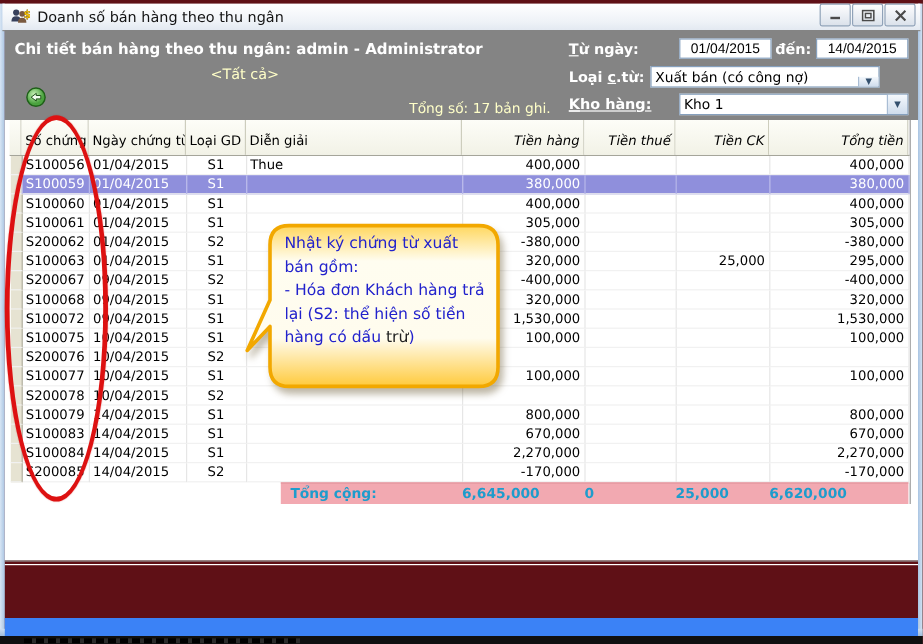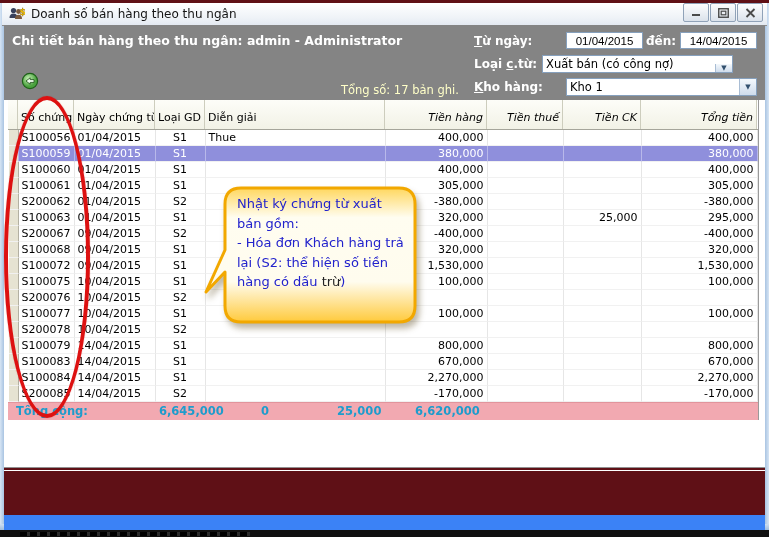--- a/index.html
+++ b/index.html
@@ -51,21 +51,21 @@
   .tcell{box-sizing:border-box;border-right:1px solid #e6e6e6;border-bottom:1px solid #f1f1f1;
     font-size:11px;line-height:15px;color:#000;white-space:nowrap;overflow:hidden;}
   .c-sel{background:#e6e3d2;border-right:1px solid #b3b0a2;}
   .c-left{padding-left:3px;}
   .c-center{text-align:center;}
   .c-right{text-align:right;padding-right:3px;}
   .trow.selected .tcell{background:var(--c-selected);color:#fff;border-right-color:#b8b8ea;}
   .trow.selected .c-sel{background:#e6e3d2;}
   .w-sel{width:10px}.w-doc{width:56px}.w-date{width:81px}.w-gd{width:50px}
   .w-desc{width:180px}.w-amt{width:102px}.w-tax{width:76px}.w-ck{width:78px}.w-tot{width:116px}
-  .total-row{display:flex;height:18px;flex-direction:column;}
+  .total-row{display:flex;height:18px;}
   .total-spacer{width:226px;}
   .total-pink{display:flex;background:var(--c-total-bg);border-top:1px solid #e2949c;
     color:var(--c-total-text);font-weight:bold;font-size:11.5px;line-height:17px;}
   .total-label{width:151px;padding-left:8px;box-sizing:border-box;}
   .total-cell{box-sizing:border-box;text-align:left;padding-right:3px;}
   
   .divider{position:absolute;left:4px;top:467px;width:761px;height:2px;
     border-top:1px solid #909090;border-bottom:1px solid #ffffff;}
   .button-bar{position:absolute;left:4px;top:482px;width:761px;height:54px;background:#3b82f6;margin-top:33px;}
   .cmd-btn{position:absolute;top:33px;height:18px;display:flex;align-items:center;gap:5px;
@@ -112,20 +112,21 @@
     </div>
     <div class="win-btn">
       <svg width="11" height="10" viewBox="0 0 11 10">
         <path d="M1.5 1 L9.5 9 M9.5 1 L1.5 9" stroke="#4a4a4a" stroke-width="1.8"></path>
       </svg>
     </div>
   </div>
 
   <div class="hdr">
     <div class="subtitle">Chi tiết bán hàng theo thu ngân: admin - Administrator</div>
+    <div class="all-label">&lt;Tất cả&gt;</div>
     <div class="record-count">Tổng số: 17 bản ghi.</div>
 
     <svg class="back-circle" viewBox="0 0 18 18">
       <defs>
           <radialGradient id="gg" cx="40%" cy="35%">
             <stop offset="0%" stop-color="#c8f2b8"></stop>
             <stop offset="100%" stop-color="#4aa23e"></stop>
           </radialGradient>
         </defs>
       <circle cx="9" cy="9" r="7.6" fill="url(#gg)" stroke="#1e6018" stroke-width="1.2"></circle>
@@ -136,21 +137,21 @@
     <input class="date-input" style="left: 562px; top: 7px; width: 77px;" readonly="" value="01/04/2015">
     <div class="flabel" style="left:642px;top:9px;width:32px;text-align:left;">đến:</div>
     <input class="date-input" style="left: 676px; top: 7px; width: 77px;" readonly="" value="14/04/2015">
 
     <div class="flabel" style="left:470px;top:32px;width:90px;"><span>Loại </span><span class="hot">c</span><span>.từ:</span></div>
     <div class="combo" style="left:538px;top:30px;width:191px;align-items:flex-end;">
       <div class="combo-text">Xuất bán (có công nợ)</div>
       <div class="combo-btn">▼</div>
     </div>
 
-    <div class="flabel" style="left:470px;top:55px;width:90px;"><span></span><span class="hot">K</span><span>ho hàng:</span></div>
+    <div class="flabel" style="left:470px;top:55px;width:90px;text-decoration:underline;"><span></span><span class="hot">K</span><span>ho hàng:</span></div>
     <div class="combo" style="left:562px;top:53px;width:191px;">
       <div class="combo-text">Kho 1</div>
       <div class="combo-btn">▼</div>
     </div>
   </div>
 
   <div class="grid-area">
     <div class="grid-table">
       <div class="thead">
         <div class="hcell w-sel"></div>

